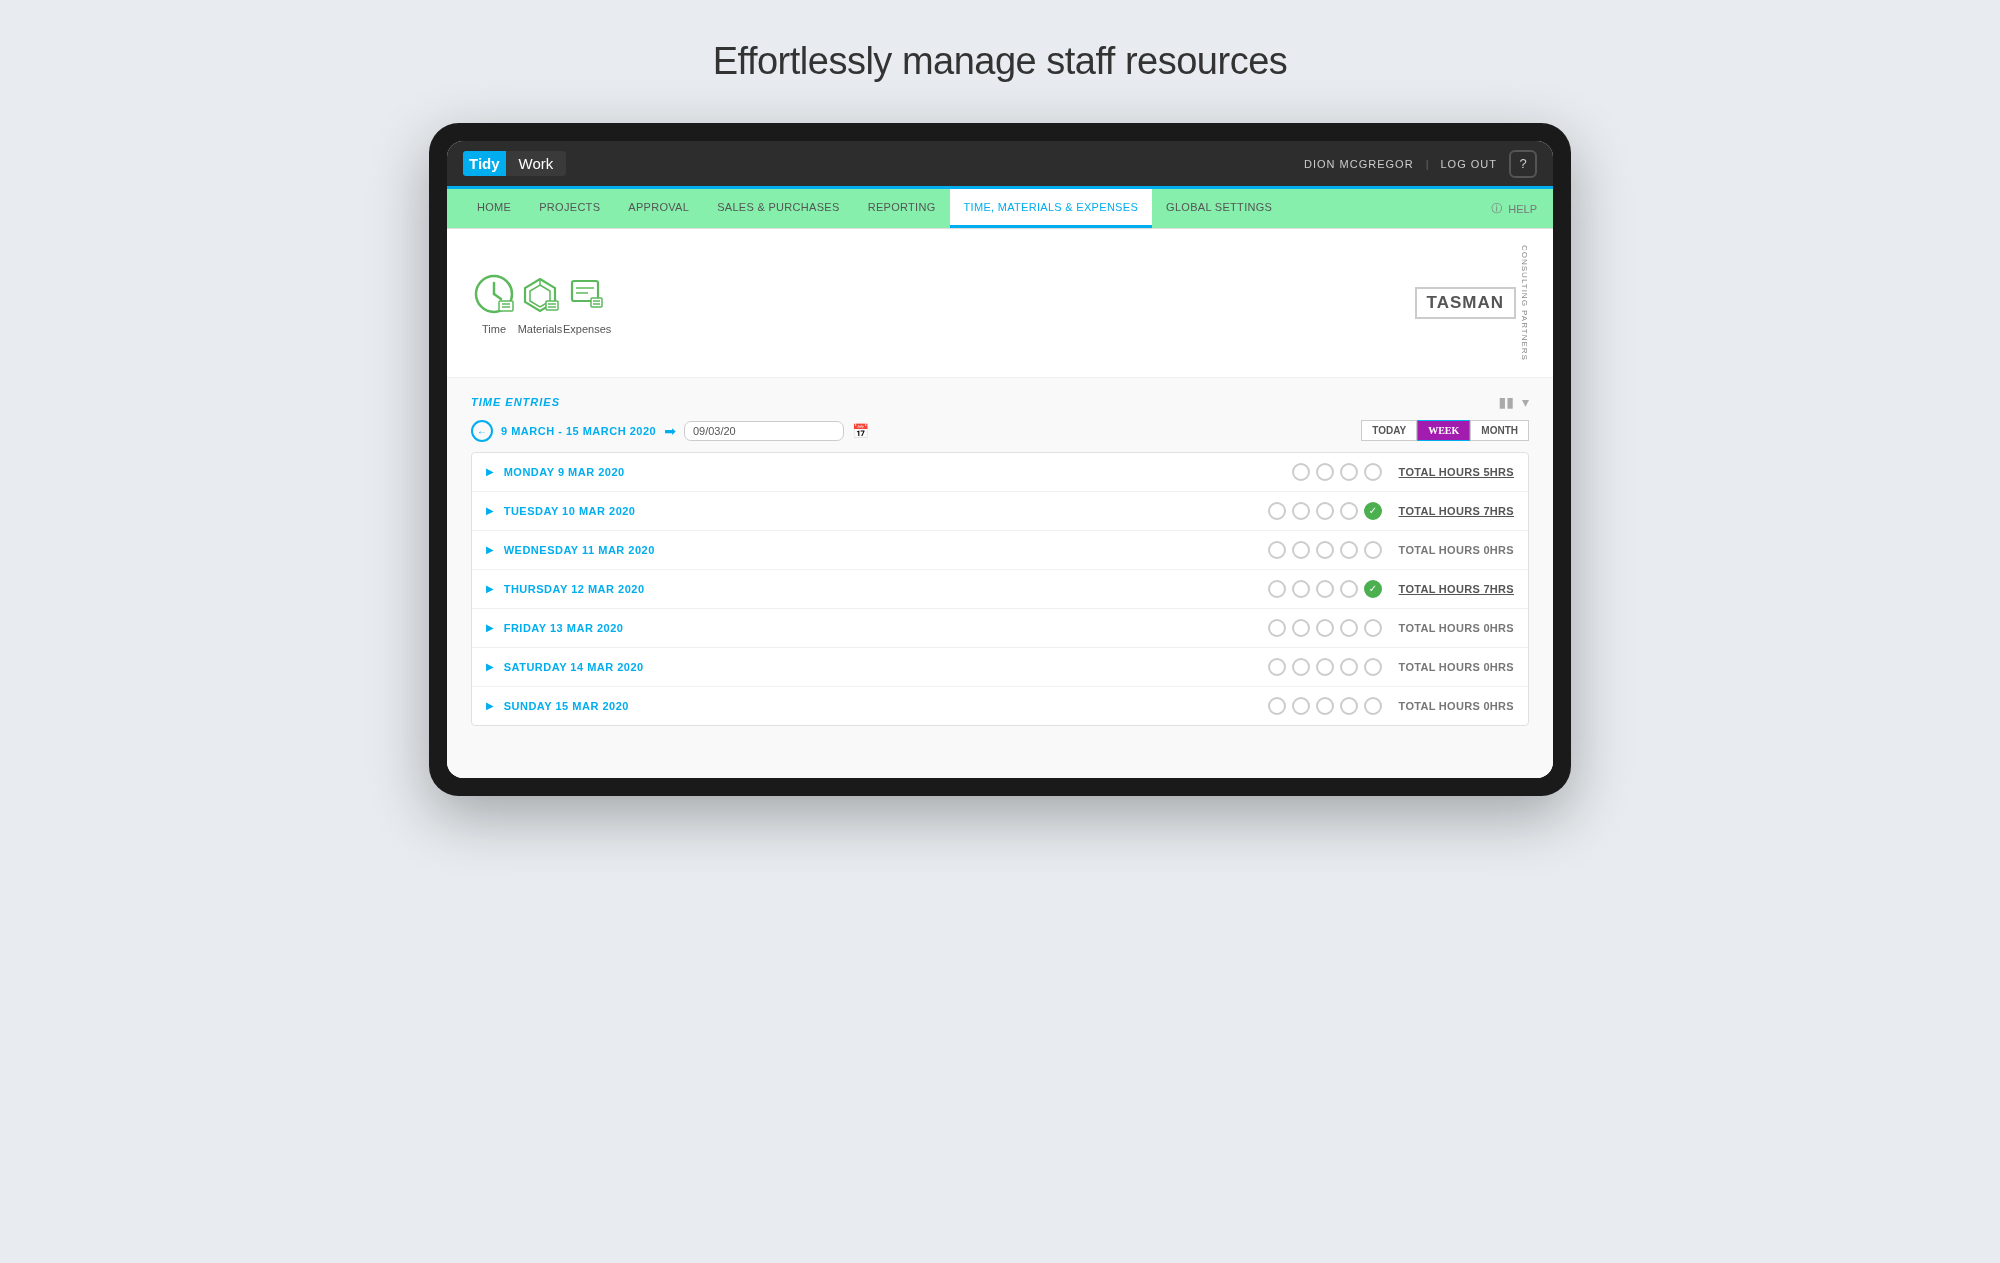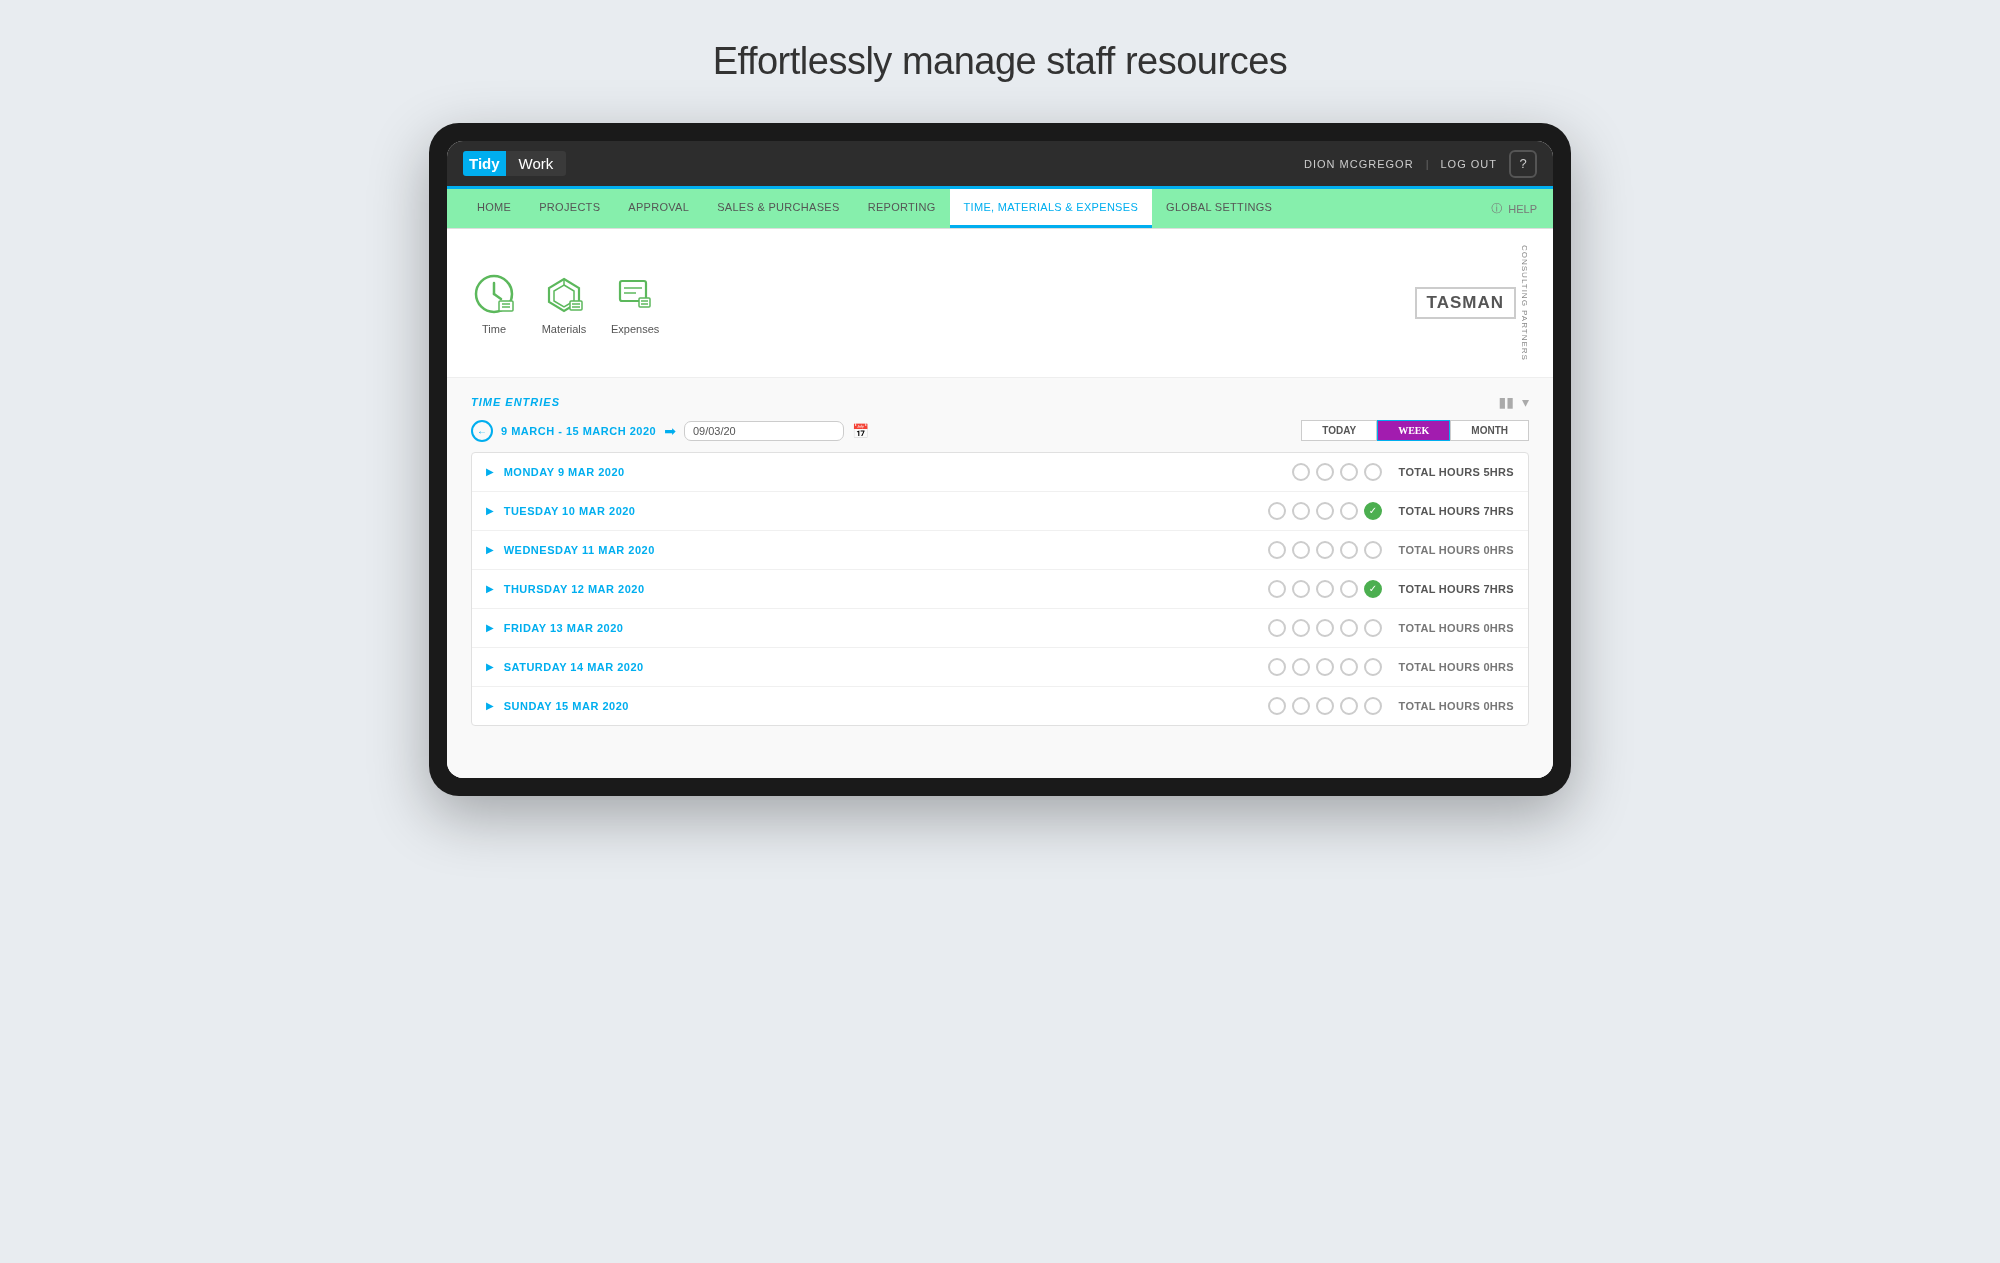--- a/index.html
+++ b/index.html
@@ -129,21 +129,20 @@
       background: #fff;
       padding: 16px 24px;
       display: flex;
       align-items: center;
       justify-content: space-between;
       border-bottom: 1px solid #eee;
     }
     .icon-group {
       display: flex;
       align-items: center;
-      gap: 24px;
     }
     .icon-item {
       display: flex;
       flex-direction: column;
       align-items: center;
       gap: 6px;
       cursor: pointer;
     }
     .icon-item .icon-label {
       font-size: 11px;
@@ -242,21 +241,21 @@
     .date-icon {
       color: #00aeef;
       font-size: 14px;
       cursor: pointer;
     }
     .view-buttons {
       margin-left: auto;
       display: flex;
     }
     .view-btn {
-      padding: 4px 20px;
+      padding: 4px 10px;
       font-size: 10px;
       font-weight: 600;
       border: 1px solid #ccc;
       cursor: pointer;
       color: #555;
       background: #fff;
     }
     .view-btn.active {
       background: #a21caf;
       color: #fff;
@@ -316,20 +315,21 @@
     .row-total {
       color: #777;
       font-size: 11px;
       font-weight: 600;
       letter-spacing: 0.3px;
       min-width: 120px;
       text-align: right;
     }
     .row-total.has-hours {
       color: #555;
+      text-decoration: underline;
     }
     .table-wrapper {
       position: relative;
     }
     
     .footer-row {
       display: flex;
       align-items: center;
       padding: 10px 14px;
       gap: 16px;

